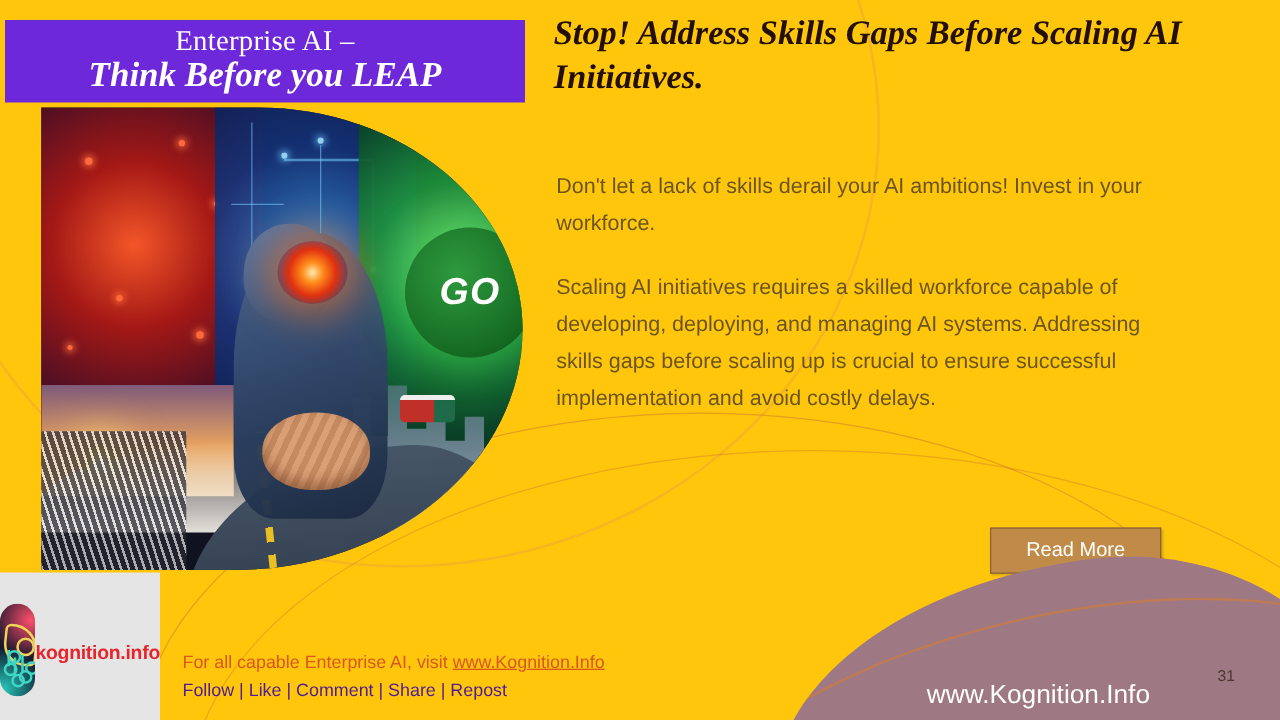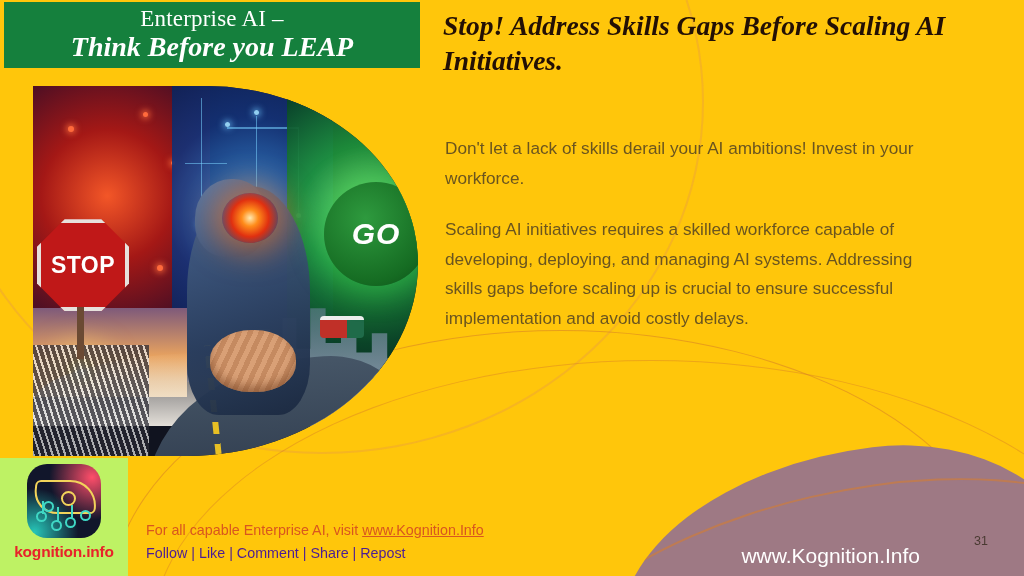--- a/index.html
+++ b/index.html
@@ -13,22 +13,22 @@
 
   
   .arc{position:absolute;border-radius:50%;border:2px solid rgba(225,140,40,.45);
        background:transparent;pointer-events:none;}
   #arc-top{width:760px;height:700px;left:-60px;top:-250px;border-color:rgba(236,160,60,.45);}
   #arc-bottom{width:900px;height:540px;left:110px;top:330px;border-color:rgba(214,126,40,.55);border-width:1.5px;}
   #arc-bottom2{width:1000px;height:560px;left:150px;top:360px;border-color:rgba(214,126,40,.45);border-width:1.5px;}
 
   
   #banner{
-    position:absolute;left:4px;top:2px;width:416px;height:66px;
-    background:#15803d;
+    position:absolute;left:4px;top:16px;width:416px;height:66px;
+    background:#6d28d9;
     display:flex;flex-direction:column;align-items:center;justify-content:center;
     color:#fff;font-family:"Liberation Serif",serif;line-height:1.08;
   }
   #banner .l1{font-size:23px;letter-spacing:.2px;}
   #banner .l2{font-size:28px;font-style:italic;font-weight:bold;}
 
   
   #hero{
     position:absolute;left:33px;top:86px;width:385px;height:370px;
     overflow:hidden;
@@ -122,22 +122,22 @@
 
   #read-more{
     position:absolute;left:792px;top:422px;width:135px;height:35px;
     background:#C08B49;border:1px solid #8a6332;
     display:flex;align-items:center;justify-content:center;
     color:#fff;font-size:16px;box-shadow:1px 1px 2px rgba(0,0,0,.18);
     cursor:pointer;
   }
 
   
-  #logo-box{position:absolute;left:0;top:458px;width:128px;height:118px;background:#bef264;
-    display:flex;flex-direction:column;align-items:center;justify-content:flex-start;padding-top:6px;box-sizing:border-box;}
+  #logo-box{position:absolute;left:0;top:458px;width:128px;height:118px;background:#e5e5e5;
+    display:flex;flex-direction:row;align-items:center;justify-content:flex-start;padding-top:6px;box-sizing:border-box;}
   #logo-mark{width:74px;height:74px;border-radius:20px;
     background:
       radial-gradient(circle at 88% 18%,#ff4e6a 0%,rgba(255,78,106,0) 48%),
       radial-gradient(circle at 10% 92%,#26c6b8 0%,rgba(38,198,184,0) 46%),
       #11162b;
     position:relative;overflow:hidden;}
   #logo-mark .fish{position:absolute;left:10%;top:22%;width:80%;height:40%;
     border:2px solid #f2d35a;border-radius:6px 32px 6px 28px;transform:skewX(-6deg);}
   #logo-mark .eye{position:absolute;left:46%;top:37%;width:11px;height:11px;border-radius:50%;border:2px solid #f2d35a;}
   #logo-mark .node{position:absolute;width:7px;height:7px;border-radius:50%;border:2px solid #3fd7c4;}
@@ -203,35 +203,32 @@
       <div class="chipfield"></div>
       <div class="road"></div>
       <div class="road-line"></div>
       <div class="bus"></div>
 
       <div id="figure"></div>
       <div id="figure-head"></div>
       <div id="glow-brain"></div>
       <div id="brain"></div>
 
-      <div id="stop-sign">
-        <div class="oct">STOP</div>
-        <div class="post"></div>
-      </div>
       <div id="go-sign">GO</div>
     </div>
   </div>
 
   <div id="title">Stop! Address Skills Gaps Before Scaling AI Initiatives.</div>
 
   <div id="body-copy">
     <p class="p1">Don't let a lack of skills derail your AI ambitions! Invest in your workforce.</p>
     <p class="p2">Scaling AI initiatives requires a skilled workforce capable of developing, deploying, and managing AI systems. Addressing skills gaps before scaling up is crucial to ensure successful implementation and avoid costly delays.</p>
   </div>
 
+  <div id="read-more">Read More</div>
 
   <div id="logo-box">
     <div id="logo-mark">
       <div class="fish"></div>
       <div class="eye"></div>
       <div class="node" style="left:12%;top:64%;"></div>
       <div class="node" style="left:32%;top:76%;"></div>
       <div class="node" style="left:52%;top:72%;"></div>
       <div class="node" style="left:72%;top:62%;"></div>
       <div class="node" style="left:22%;top:50%;"></div>

